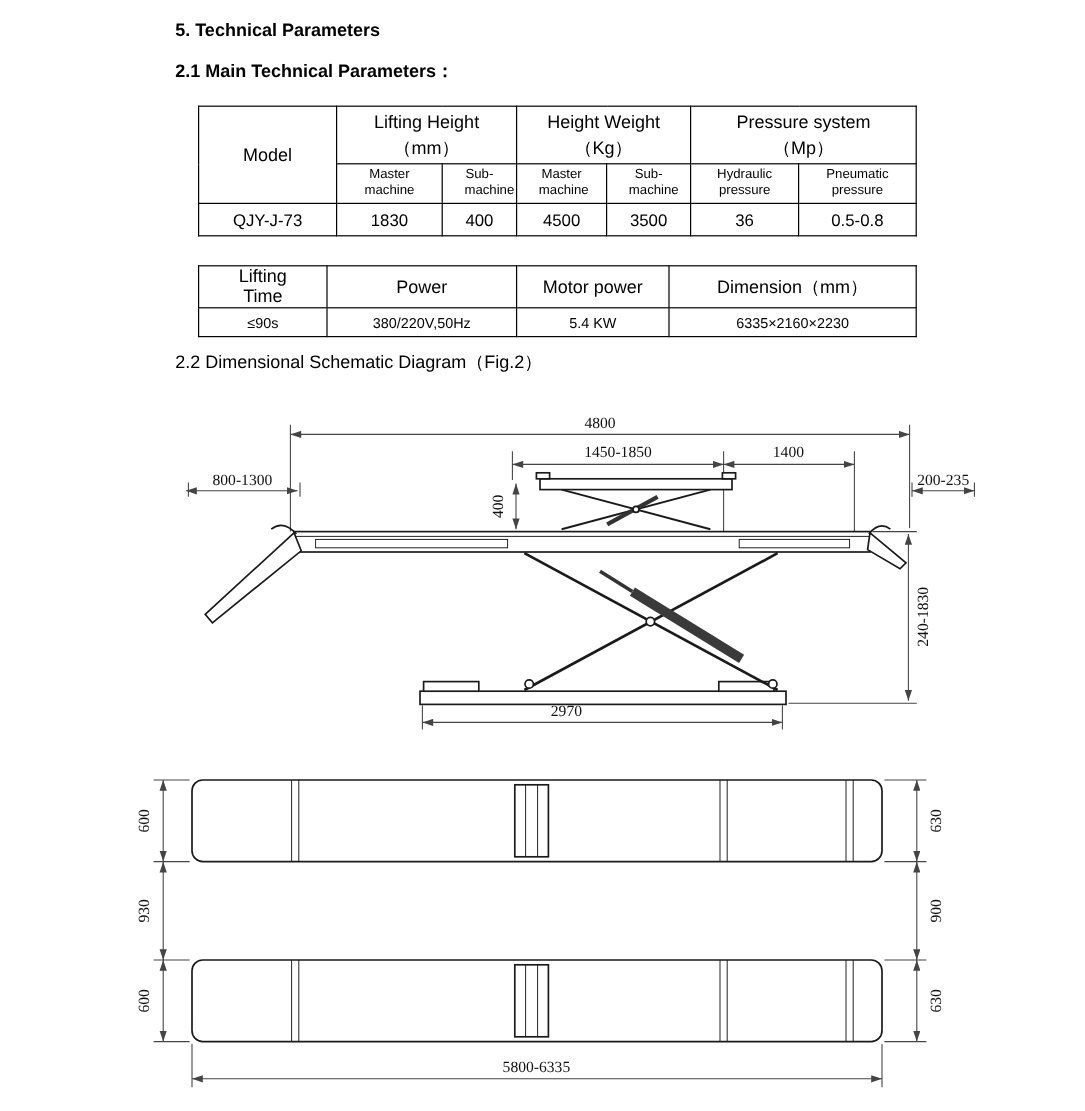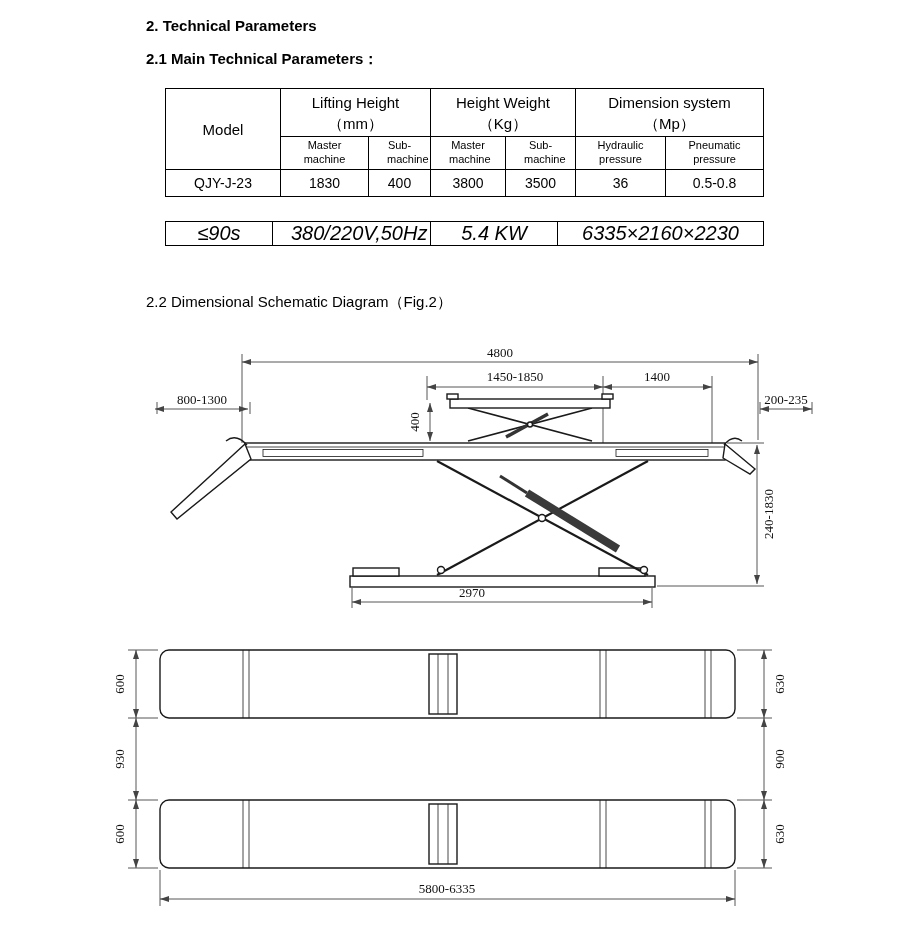--- a/index.html
+++ b/index.html
@@ -16,38 +16,38 @@
 
   .t1 { left:165px; top:88px; width:598px; }
   .t1 .grp td { height:48px; font-size:15px; }
   .t1 .sub td { height:33px; font-size:11px; line-height:1.25; }
   .t1 .dat td { height:27px; font-size:14px; }
   .t1 .model-cell { font-size:15px; }
   .gl,.gu { line-height:1.4; }
 
   .t2 { left:165px; top:221px; width:598px; }
   .t2 .hdr td { height:31px; font-size:15px; }
-  .t2 .dat td { height:24px; font-size:20px;font-style:italic; }
+  .t2 .dat td { height:24px; font-size:12px; }
 
   svg.diagram { position:absolute; left:0; top:330px; }
   svg text { font-family:"Liberation Serif", serif; font-size:13px; fill:#111; }
   .xline { stroke:#444; stroke-width:0.9; fill:none; }
   .dline { stroke:#444; stroke-width:0.9; }
   .obj  { stroke:#1a1a1a; stroke-width:1.4; fill:none; }
   .objf { stroke:#1a1a1a; stroke-width:1.4; fill:#fff; }
   .thin { stroke:#1a1a1a; stroke-width:0.8; fill:none; }
   .arm  { stroke:#1a1a1a; stroke-width:1.6; }
   .arm2 { stroke:#1a1a1a; stroke-width:2.2; }
 </style>
 </head>
 <body>
 
 <div>
 
-  <div class="heading bold" style="top:17px">2. Technical Parameters</div>
+  <div class="heading bold" style="top:17px">5. Technical Parameters</div>
   <div class="heading bold" style="top:50px">2.1 Main Technical Parameters：</div>
 
   <table class="t1">
     <colgroup>
       <col style="width:115px">
         <col style="width:88px">
         <col style="width:62px">
       <col style="width:75px">
         <col style="width:70px">
         <col style="width:90px">
@@ -58,52 +58,58 @@
         <td rowspan="2" class="model-cell">Model</td>
         <td colspan="2">
           <div class="gl">Lifting Height</div>
           <div class="gu">（mm）</div>
         </td>
         <td colspan="2">
           <div class="gl">Height Weight</div>
           <div class="gu">（Kg）</div>
         </td>
         <td colspan="2">
-          <div class="gl">Dimension system</div>
+          <div class="gl">Pressure system</div>
           <div class="gu">（Mp）</div>
         </td>
       </tr>
       <tr class="sub">
         <td>Master machine</td>
         <td>Sub-machine</td>
         <td>Master machine</td>
         <td>Sub-machine</td>
         <td>Hydraulic pressure</td>
         <td>Pneumatic pressure</td>
       </tr>
       <tr class="dat">
-        <td>QJY-J-23</td>
+        <td>QJY-J-73</td>
         <td>1830</td>
         <td>400</td>
-        <td>3800</td>
+        <td>4500</td>
         <td>3500</td>
         <td>36</td>
         <td>0.5-0.8</td>
       </tr>
     </tbody>
   </table>
 
   <table class="t2">
     <colgroup>
       <col style="width:107px">
         <col style="width:158px">
         <col style="width:127px">
         <col style="width:206px">
     </colgroup>
     <tbody>
+      <tr class="hdr">
+        <td>Lifting Time</td>
+        <td>Power</td>
+        <td>Motor power</td>
+        <td>Dimension（mm）</td>
+      </tr>
       <tr class="dat">
         <td>≤90s</td>
         <td>380/220V,50Hz</td>
         <td>5.4 KW</td>
         <td>6335×2160×2230</td>
       </tr>
     </tbody>
   </table>
 
   <div class="heading" style="top:293px">2.2 Dimensional Schematic Diagram（Fig.2）</div>

